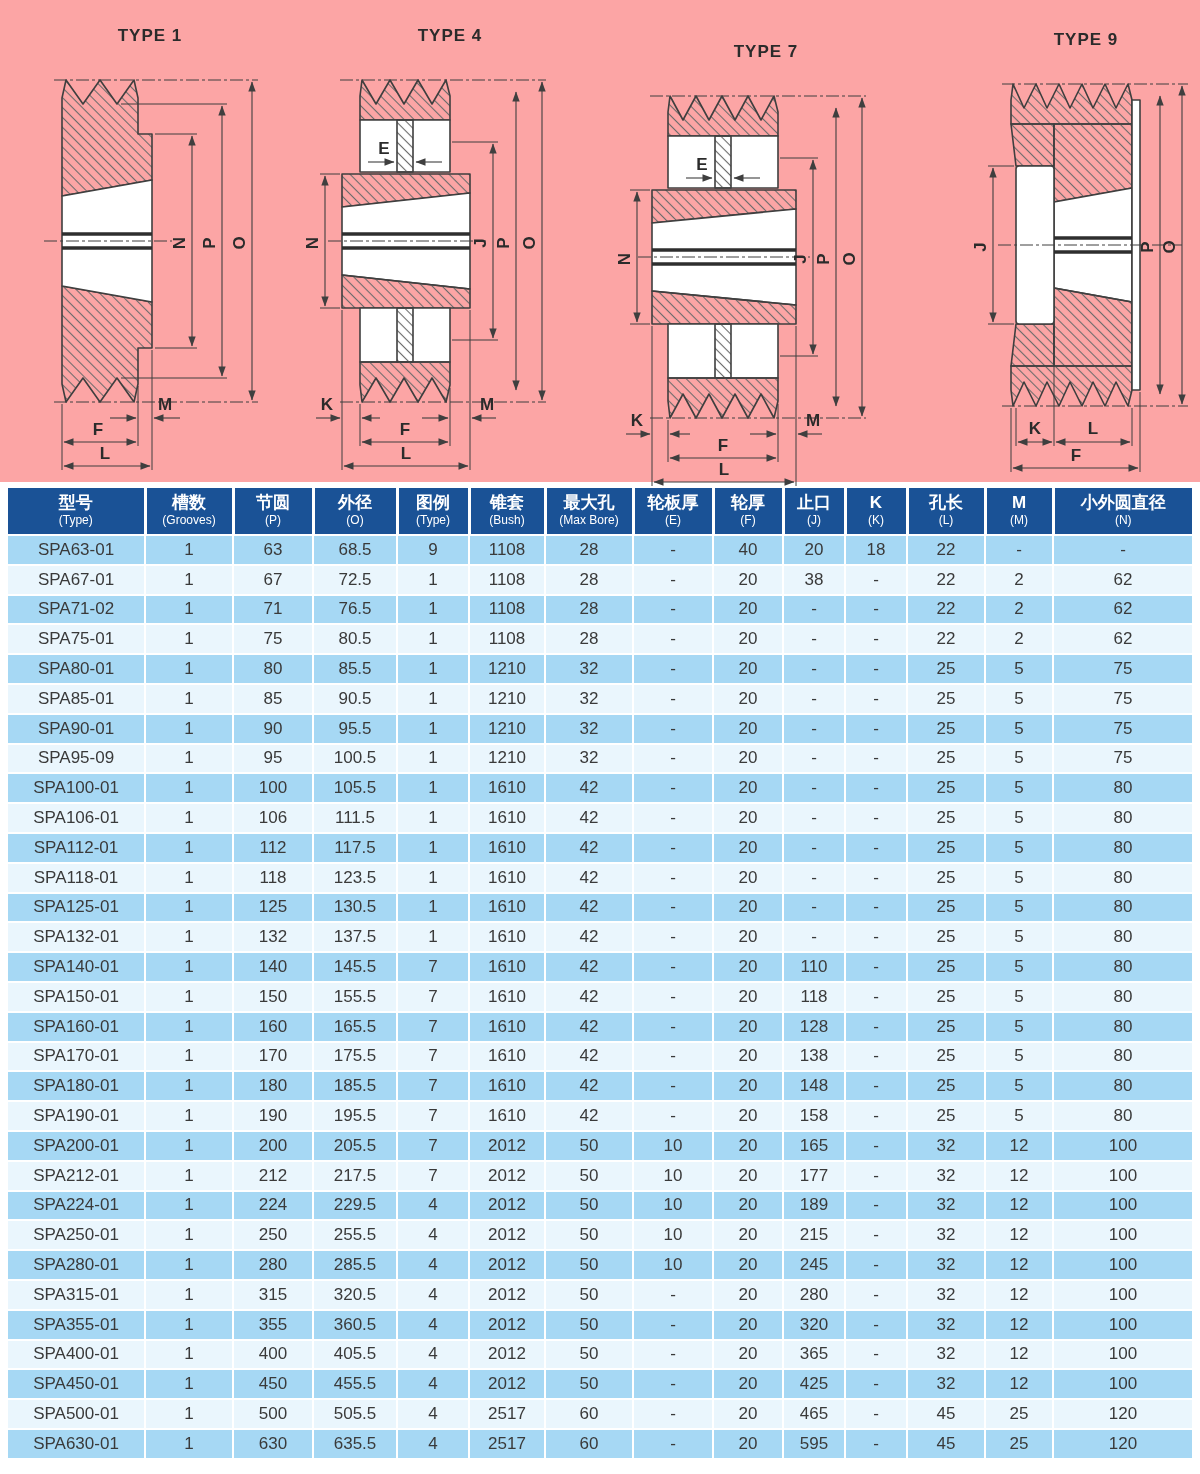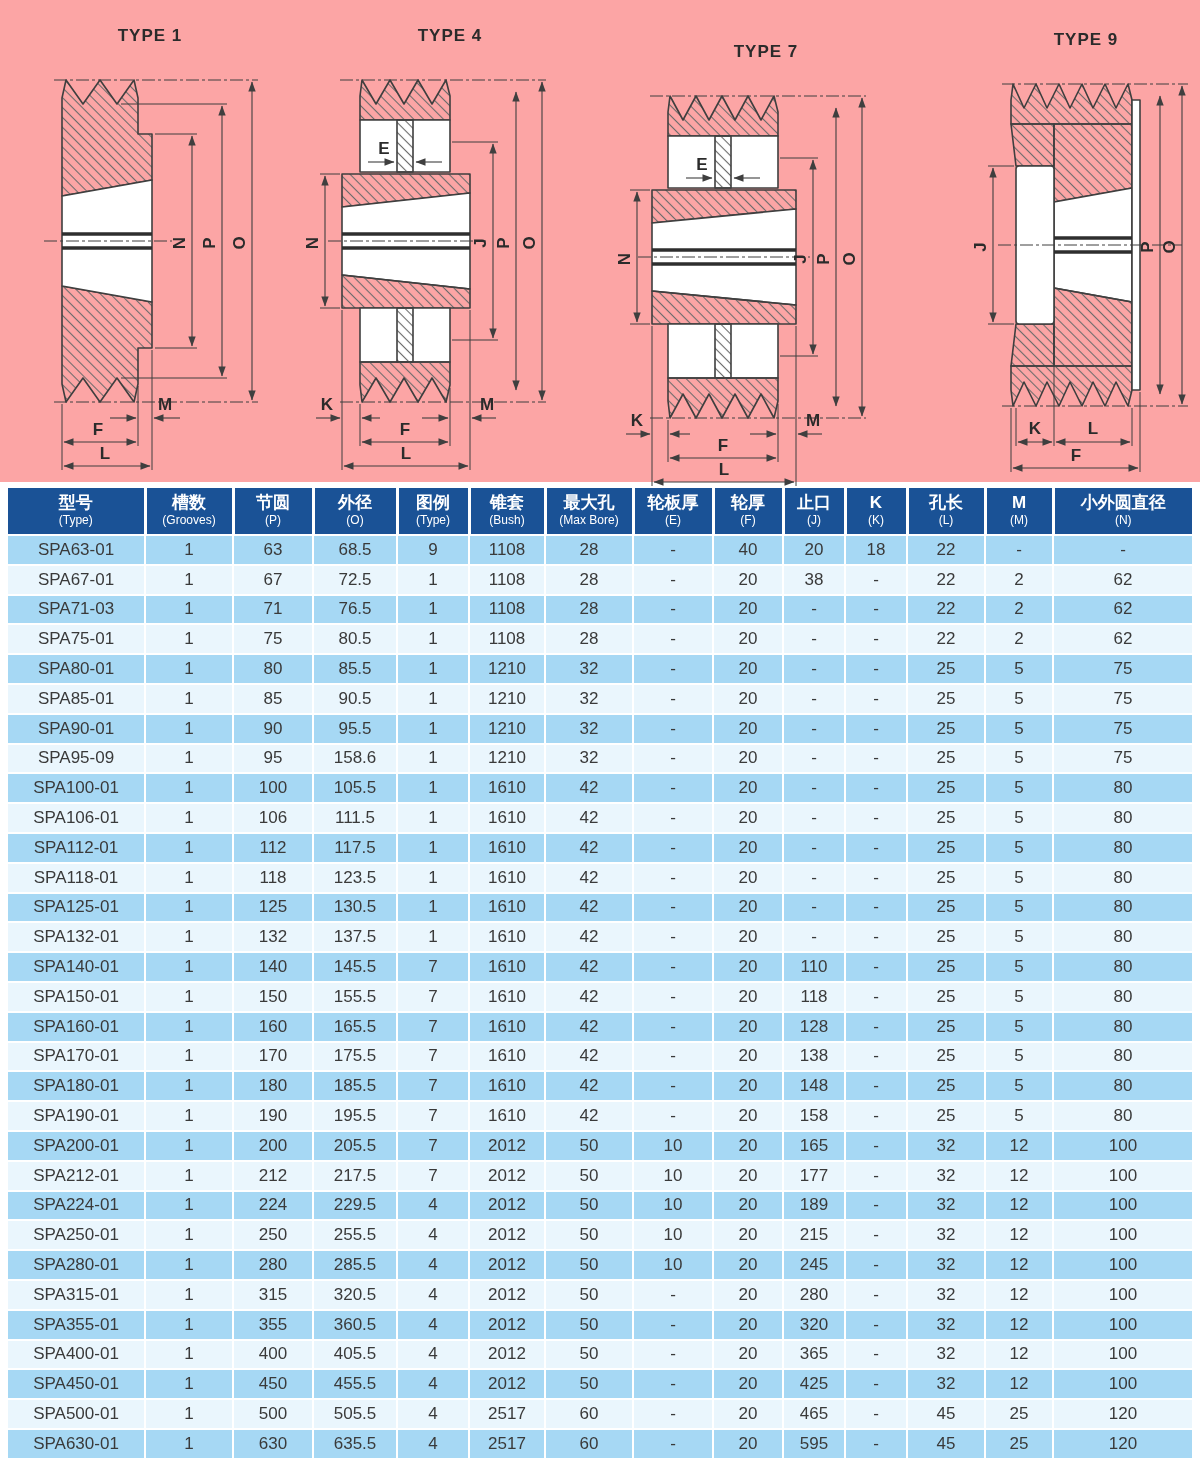--- a/index.html
+++ b/index.html
@@ -330,21 +330,21 @@
           <td>28</td>
           <td>-</td>
           <td>20</td>
           <td>38</td>
           <td>-</td>
           <td>22</td>
           <td>2</td>
           <td>62</td>
         </tr>
         <tr>
-          <td>SPA71-03</td>
+          <td>SPA71-02</td>
           <td>1</td>
           <td>71</td>
           <td>76.5</td>
           <td>1</td>
           <td>1108</td>
           <td>28</td>
           <td>-</td>
           <td>20</td>
           <td>-</td>
           <td>-</td>
@@ -413,21 +413,21 @@
           <td>-</td>
           <td>-</td>
           <td>25</td>
           <td>5</td>
           <td>75</td>
         </tr>
         <tr>
           <td>SPA95-09</td>
           <td>1</td>
           <td>95</td>
-          <td>158.6</td>
+          <td>100.5</td>
           <td>1</td>
           <td>1210</td>
           <td>32</td>
           <td>-</td>
           <td>20</td>
           <td>-</td>
           <td>-</td>
           <td>25</td>
           <td>5</td>
           <td>75</td>

